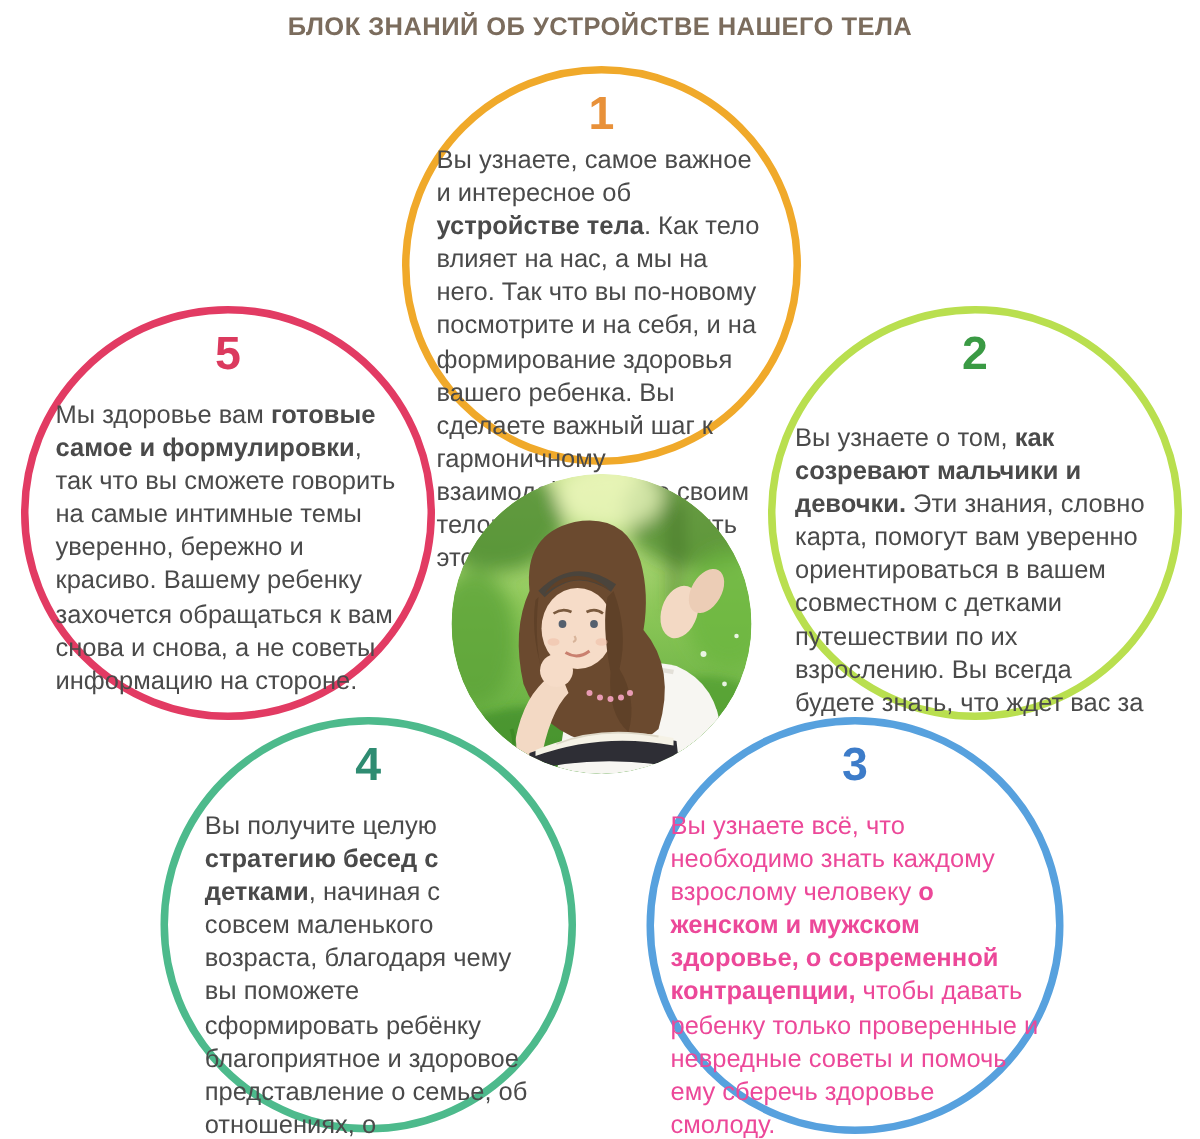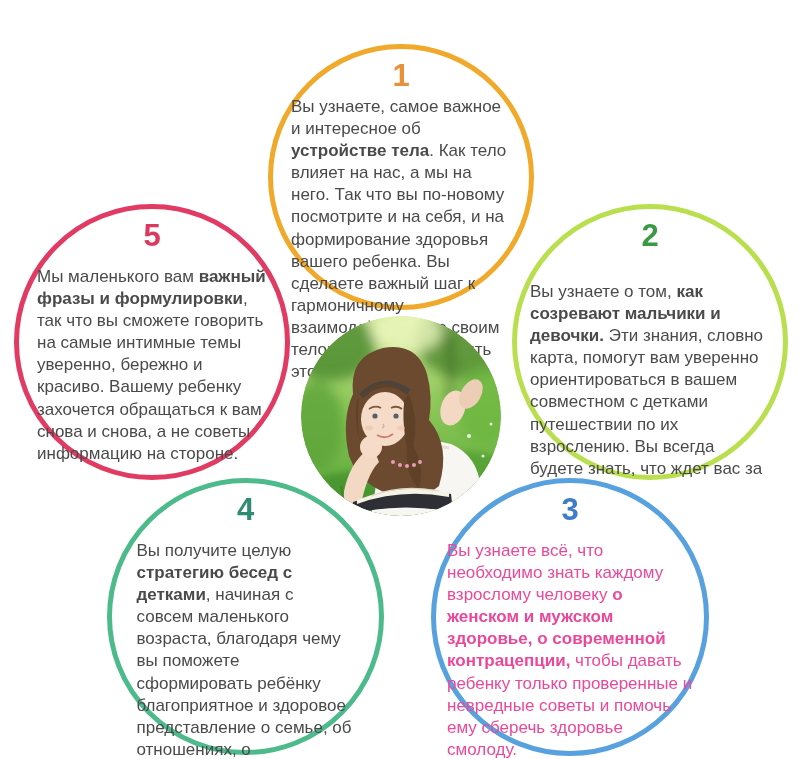--- a/index.html
+++ b/index.html
@@ -33,20 +33,21 @@
     position:absolute;left:301px;top:316px;width:200px;height:200px;
     border-radius:50%;overflow:hidden;z-index:5;
   }
   .photo svg{display:block;}
 </style>
 </head>
 <body>
 
 <div id="canvas">
 
+  <div class="title" style="color: rgb(123, 108, 93);">БЛОК ЗНАНИЙ ОБ УСТРОЙСТВЕ НАШЕГО ТЕЛА</div>
 
   <div class="circle c1" style="border-color: rgb(240, 169, 42);">
     <div class="num" style="color: rgb(232, 145, 58);">1</div>
     <div class="text" style="color: rgb(74, 74, 74);"><span>Вы узнаете, самое важное и интересное об </span><span class="b">устройстве тела</span><span>. Как тело влияет на нас, а мы на него. Так что вы по-новому посмотрите и на себя, и на формирование здоровья вашего ребенка. Вы сделаете важный шаг к гармоничному взаимодействию со своим телом и сможете научить этому своего  малыша.</span></div>
   </div>
 
   <div class="circle c2" style="border-color: rgb(185, 223, 79);">
     <div class="num" style="color: rgb(58, 154, 68);">2</div>
     <div class="text" style="color: rgb(74, 74, 74);"><span>Вы узнаете о том, </span><span class="b">как созревают мальчики и девочки.</span><span> Эти знания, словно карта, помогут вам уверенно ориентироваться в вашем совместном с детками путешествии по их взрослению. Вы всегда будете знать, что ждет вас за поворотом.</span></div>
   </div>
@@ -56,21 +57,21 @@
     <div class="text" style="color: #ec4899;"><span>Вы узнаете всё, что необходимо знать каждому взрослому человеку </span><span class="b">о женском и мужском здоровье, о современной контрацепции,</span><span> чтобы давать ребенку только проверенные и невредные советы и помочь ему сберечь здоровье смолоду.</span></div>
   </div>
 
   <div class="circle c4" style="border-color: rgb(77, 186, 140);">
     <div class="num" style="color: rgb(47, 140, 114);">4</div>
     <div class="text" style="color: rgb(74, 74, 74);"><span>Вы получите целую </span><span class="b">стратегию бесед с детками</span><span>, начиная с совсем маленького возраста, благодаря чему вы поможете сформировать ребёнку благоприятное и здоровое представление о семье,  об отношениях, о собственном теле.</span></div>
   </div>
 
   <div class="circle c5" style="border-color: rgb(226, 59, 99);">
     <div class="num" style="color: rgb(219, 58, 94);">5</div>
-    <div class="text" style="color: rgb(74, 74, 74);"><span>Мы маленького вам </span><span class="b">важный фразы и формулировки</span><span>, так что вы сможете говорить на самые интимные темы уверенно, бережно и красиво. Вашему ребенку захочется обращаться к вам снова и снова, а не советы информацию на стороне.</span></div>
+    <div class="text" style="color: rgb(74, 74, 74);"><span>Мы здоровье вам </span><span class="b">готовые самое и формулировки</span><span>, так что вы сможете говорить на самые интимные темы уверенно, бережно и красиво. Вашему ребенку захочется обращаться к вам снова и снова, а не советы информацию на стороне.</span></div>
   </div>
 
   <div class="photo" title="girl-lying-in-grass-reading-book">
     <svg width="200" height="200" viewBox="0 0 200 200" xmlns="http://www.w3.org/2000/svg">
       <defs>
         <clipPath id="cp">
             <circle cx="100" cy="100" r="100"></circle>
           </clipPath>
         <linearGradient id="bg" x1="0" y1="0" x2="0" y2="1">
           <stop offset="0" stop-color="#cfe696"></stop>

